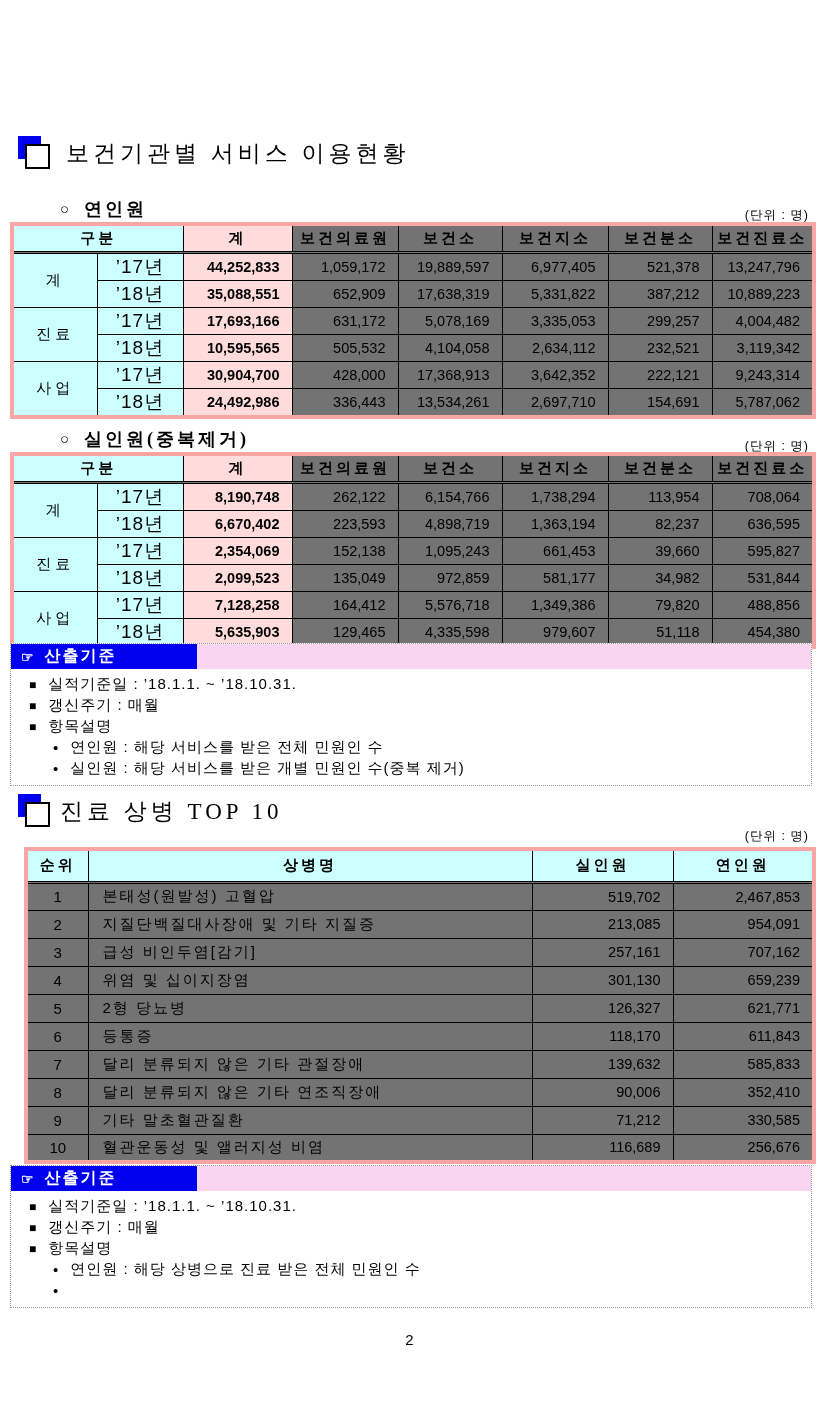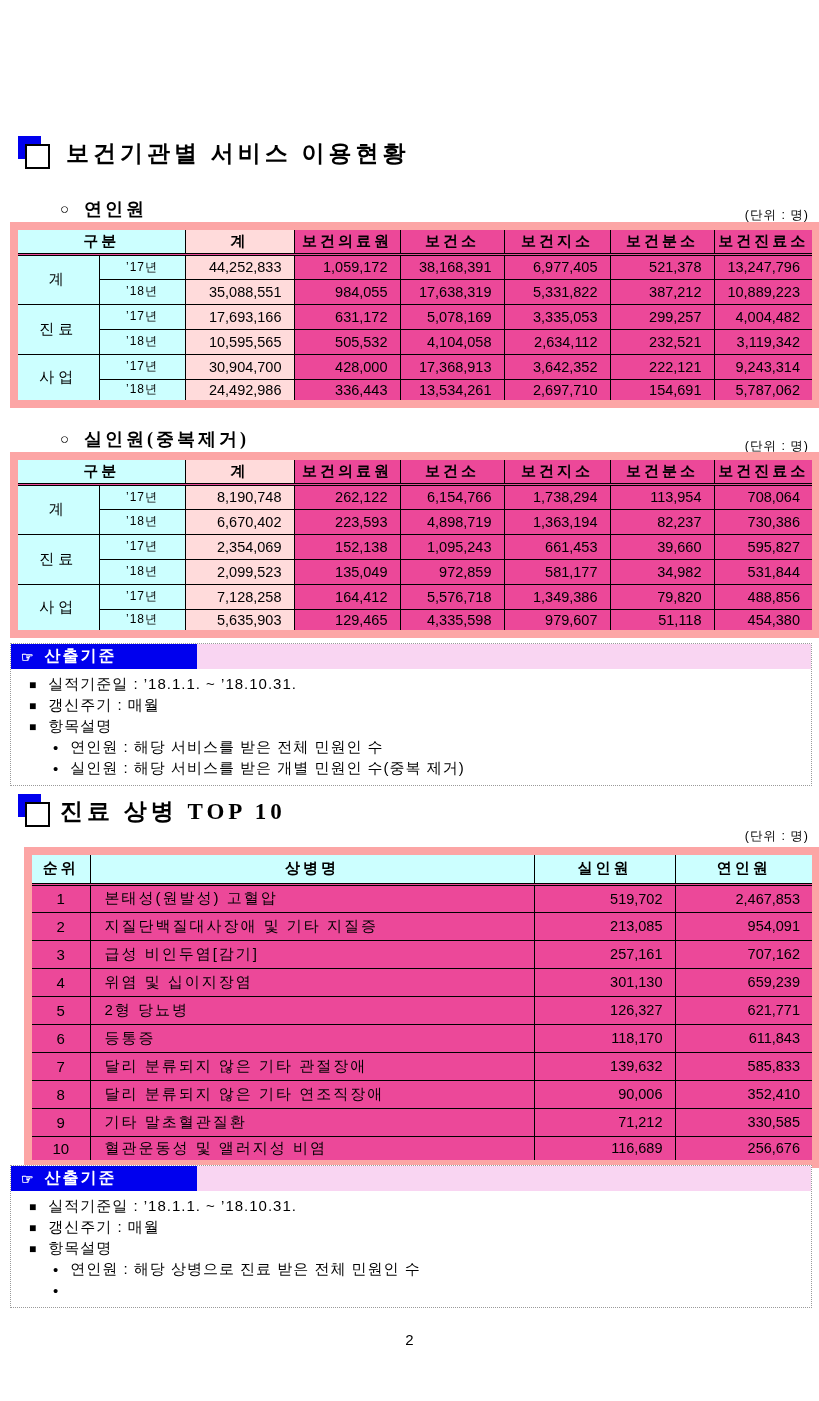--- a/index.html
+++ b/index.html
@@ -1,40 +1,40 @@
 <!DOCTYPE html>
 <html><head>
 <meta charset="utf-8">
 <style>
   html,body{margin:0;padding:0;background:#ffffff;}
   body{width:819px;height:1401px;overflow:hidden;font-family:"Liberation Sans",sans-serif;color:#000;}
   .page{position:relative;width:819px;height:1401px;background:#fff;}
 
   
   .h1{position:absolute;left:18px;display:flex;align-items:center;gap:14px;}
-  .h1-text{font-family:"Liberation Serif",serif;font-size:23px;font-weight:bold;letter-spacing:4px;}
+  .h1-text{font-family:"Liberation Serif",serif;font-size:23px;font-weight:normal;letter-spacing:4px;}
   .dbl-sq{position:relative;width:34px;height:38px;display:inline-block;flex:0 0 34px;}
   .sqb{position:absolute;left:0;top:2px;width:23px;height:23px;background:#0000ee;}
   .sqw{position:absolute;left:7px;top:10px;width:21px;height:21px;background:#fff;border:2px solid #000;}
 
   .sub{position:absolute;left:60px;font-family:"Liberation Serif",serif;font-size:18px;font-weight:bold;letter-spacing:3px;display:flex;align-items:center;gap:12px;}
   .circ{font-size:15px;font-weight:normal;}
   .unit{position:absolute;right:10px;font-size:12.5px;letter-spacing:1px;}
 
   
-  table{border-collapse:collapse;position:absolute;table-layout:fixed;background:#ec4899;border:8px solid #fca5a5;}
+  table{border-collapse:collapse;position:absolute;table-layout:fixed;background:#737373;border:4px solid #fca5a5;}
   th,td{border:1px solid #000;overflow:hidden;white-space:nowrap;padding:0;}
   thead th{border-bottom:3px double #000;font-size:15px;font-weight:bold;letter-spacing:3px;text-align:center;}
   .usage thead tr{height:28px;}
   .usage tbody tr{height:25px;}
   .cy{background:#ccffff;}
   .pk{background:#ffdbdb;}
   .num{text-align:right;padding-right:12px;font-size:14.5px;}
-  .bold{font-weight:normal;margin-left:40px;}
-  .yr{text-align:center;font-size:12px;letter-spacing:1px;margin-left:36px;}
+  .bold{font-weight:bold;margin-left:40px;}
+  .yr{text-align:center;font-size:19px;letter-spacing:1px;margin-left:36px;}
   .lbl{text-align:center;font-size:15px;letter-spacing:4px;}
   .top10 thead tr{height:33px;}
   .top10 tbody tr{height:28px;}
   .rank{text-align:center;font-size:15px;}
   .name{text-align:left;padding-left:14px;font-size:15px;letter-spacing:2px;}
 
   
   .crit-box{position:absolute;left:10px;width:800px;border:1px dotted #9a9a9a;background:#fff;}
   .crit-bar{display:flex;height:25px;}
   .crit-blue{width:186px;background:#0000ee;color:#fff;font-weight:bold;font-size:16px;letter-spacing:2px;display:flex;align-items:center;gap:9px;padding-left:10px;box-sizing:border-box;}
@@ -88,29 +88,29 @@
         <th>보건분소</th>
         <th>보건진료소</th>
       </tr>
     </thead>
     <tbody>
       <tr>
         <td rowspan="2" class="cy lbl">계</td>
         <td class="cy yr">’17년</td>
         <td class="pk num bold">44,252,833</td>
         <td class="num">1,059,172</td>
-        <td class="num">38,168,391</td>
+        <td class="num">19,889,597</td>
         <td class="num">6,977,405</td>
         <td class="num">521,378</td>
         <td class="num">13,247,796</td>
       </tr>
       <tr>
         <td class="cy yr">’18년</td>
         <td class="pk num bold">35,088,551</td>
-        <td class="num">984,055</td>
+        <td class="num">652,909</td>
         <td class="num">17,638,319</td>
         <td class="num">5,331,822</td>
         <td class="num">387,212</td>
         <td class="num">10,889,223</td>
       </tr>
       <tr>
         <td rowspan="2" class="cy lbl">진료</td>
         <td class="cy yr">’17년</td>
         <td class="pk num bold">17,693,166</td>
         <td class="num">631,172</td>
@@ -189,21 +189,21 @@
         <td class="num">113,954</td>
         <td class="num">708,064</td>
       </tr>
       <tr>
         <td class="cy yr">’18년</td>
         <td class="pk num bold">6,670,402</td>
         <td class="num">223,593</td>
         <td class="num">4,898,719</td>
         <td class="num">1,363,194</td>
         <td class="num">82,237</td>
-        <td class="num">730,386</td>
+        <td class="num">636,595</td>
       </tr>
       <tr>
         <td rowspan="2" class="cy lbl">진료</td>
         <td class="cy yr">’17년</td>
         <td class="pk num bold">2,354,069</td>
         <td class="num">152,138</td>
         <td class="num">1,095,243</td>
         <td class="num">661,453</td>
         <td class="num">39,660</td>
         <td class="num">595,827</td>

